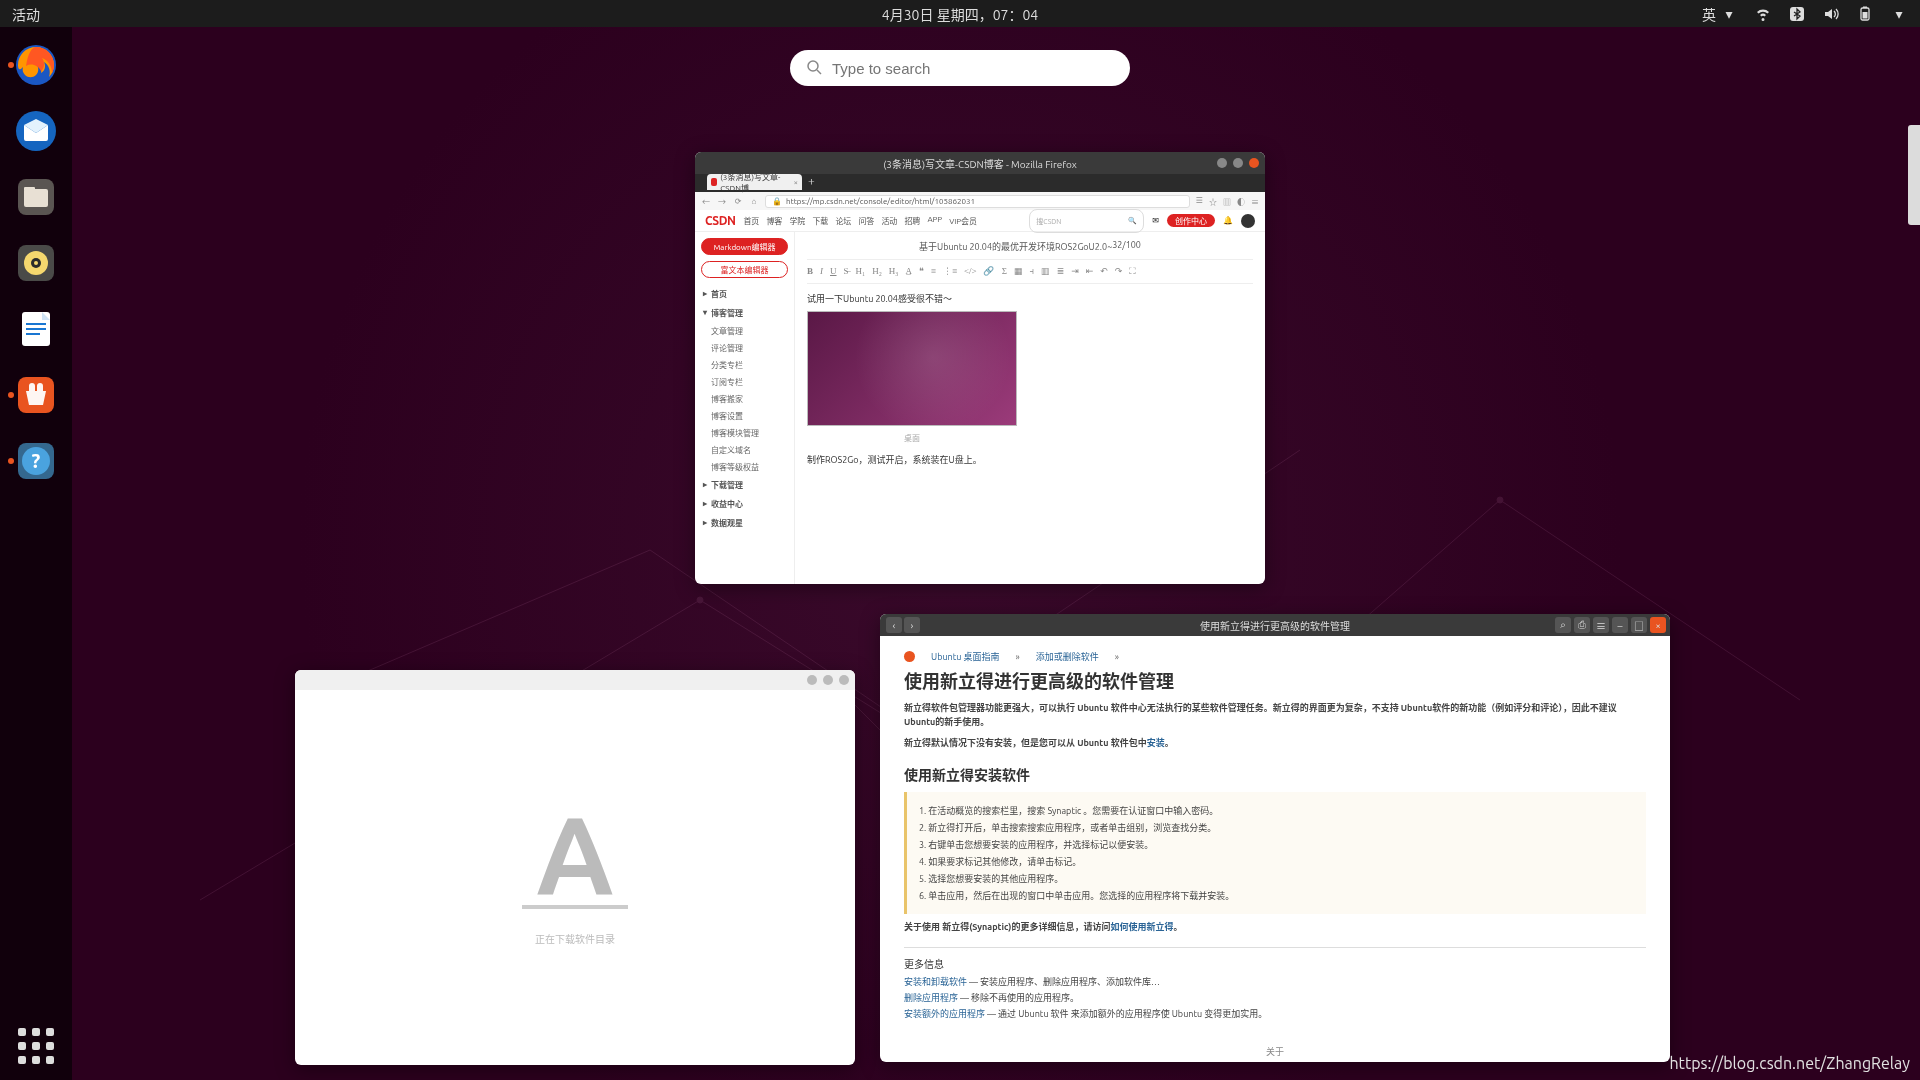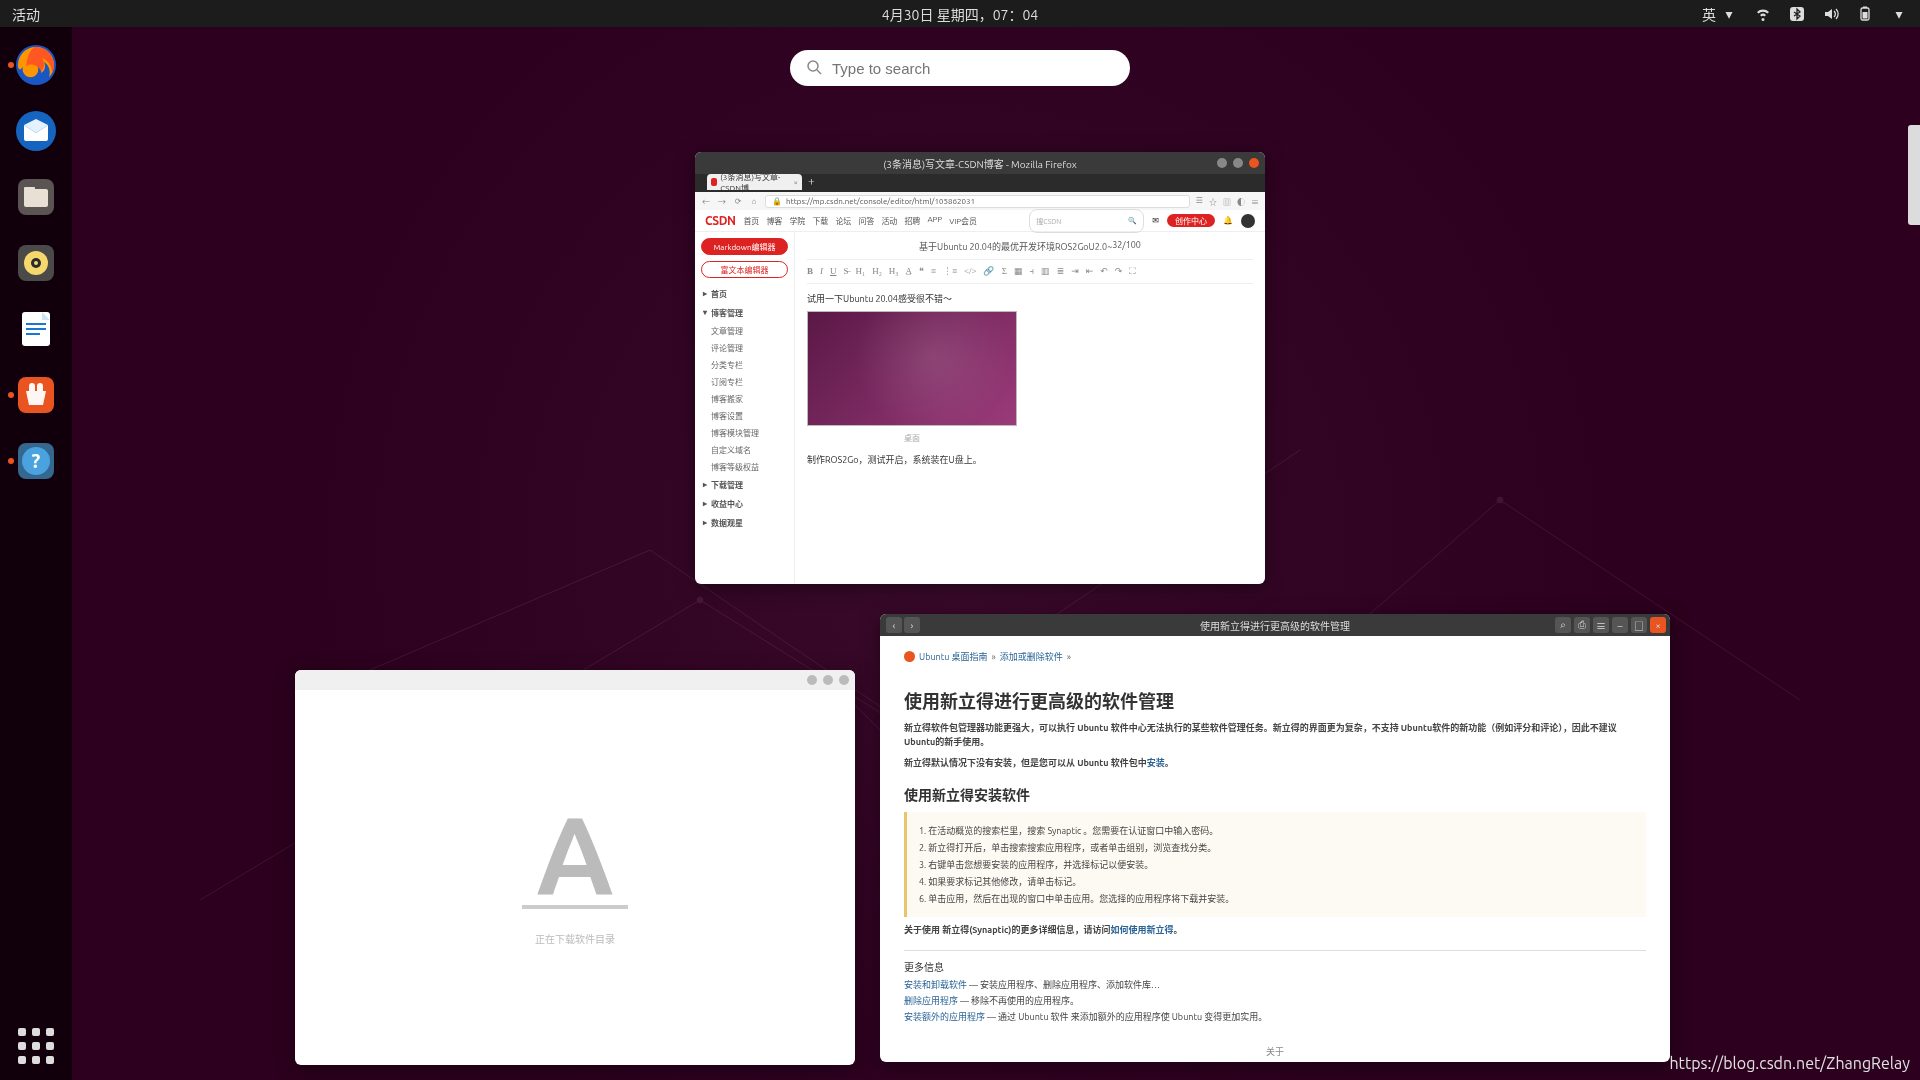--- a/index.html
+++ b/index.html
@@ -135,21 +135,21 @@
 .softcenter .titlebar .wctl{right:6px;}
 .softcenter .titlebar .wctl span{background:#bbb;}
 .sc-body{height:calc(100% - 20px);display:flex;align-items:center;justify-content:center;flex-direction:column;color:#bbb;}
 .sc-A{font-size:110px;font-weight:bold;line-height:.8;border-bottom:4px solid #ccc;padding:0 14px 8px;}
 .sc-text{margin-top:22px;font-size:10px;}
 
 
 .helpwin { left:880px; top:614px; width:790px; height:448px; background:#fff; }
 .helpwin .titlebar{background:#3a3a3a;}
 .help-body{padding:14px 24px; font-size:10px; color:#333; height:calc(100% - 22px); overflow:hidden;}
-.crumb{font-size:9px;color:#666;margin-bottom:24px;display:flex;align-items:center;gap:4px;}
+.crumb{font-size:9px;color:#666;margin-bottom:4px;display:flex;align-items:center;gap:16px;}
 .crumb .ubu{width:11px;height:11px;border-radius:50%;background:#e95420;display:inline-block;}
 .h1{font-size:18px;font-weight:bold;margin:4px 0 8px;color:#333;}
 .h2{font-size:14px;font-weight:bold;margin:14px 0 8px;}
 .para{font-size:9px;color:#444;line-height:1.6;margin-bottom:6px;font-weight:bold;}
 .link{color:#2a6496;}
 .steps{border-left:3px solid #e9c46a;background:#fdfaf3;padding:8px 12px;margin:6px 0;}
 .steps .st{font-size:9px;margin:4px 0;color:#444;}
 .hr{border:none;border-top:1px solid #ddd;margin:12px 0 8px;}
 .moreh{font-size:10px;color:#333;margin-bottom:4px;}
 .moreline{font-size:9px;color:#444;margin:3px 0;}
@@ -445,20 +445,21 @@
     <div class="para">新立得软件包管理器功能更强大，可以执行 Ubuntu 软件中心无法执行的某些软件管理任务。新立得的界面更为复杂，不支持 Ubuntu软件的新功能（例如评分和评论），因此不建议Ubuntu的新手使用。</div>
     <div class="para">
       <span>新立得默认情况下没有安装，但是您可以从 Ubuntu 软件包中</span><span class="link">安装</span><span>。</span>
     </div>
     <div class="h2">使用新立得安装软件</div>
     <div class="steps">
       <div class="st">1. <span>在活动概览的搜索栏里，搜索 Synaptic 。您需要在认证窗口中输入密码。</span></div>
       <div class="st">2. <span>新立得打开后，单击搜索搜索应用程序，或者单击组别，浏览查找分类。</span></div>
       <div class="st">3. <span>右键单击您想要安装的应用程序，并选择标记以便安装。</span></div>
       <div class="st">4. <span>如果要求标记其他修改，请单击标记。</span></div>
+      <div class="st">5. <span>选择您想要安装的其他应用程序。</span></div>
       <div class="st">6. <span>单击应用，然后在出现的窗口中单击应用。您选择的应用程序将下载并安装。</span></div>
     </div>
     <div class="para">
       <span>关于使用 新立得(Synaptic)的更多详细信息，请访问</span><span class="link">如何使用新立得</span>。
     </div>
     <hr class="hr">
     <div class="moreh">更多信息</div>
     <div class="moreline"><span class="link">安装和卸载软件</span><span> — 安装应用程序、删除应用程序、添加软件库…</span></div>
     <div class="moreline"><span class="link">删除应用程序</span><span> — 移除不再使用的应用程序。</span></div>
     <div class="moreline"><span class="link">安装额外的应用程序</span><span> — 通过 Ubuntu 软件 来添加额外的应用程序使 Ubuntu 变得更加实用。</span></div>

